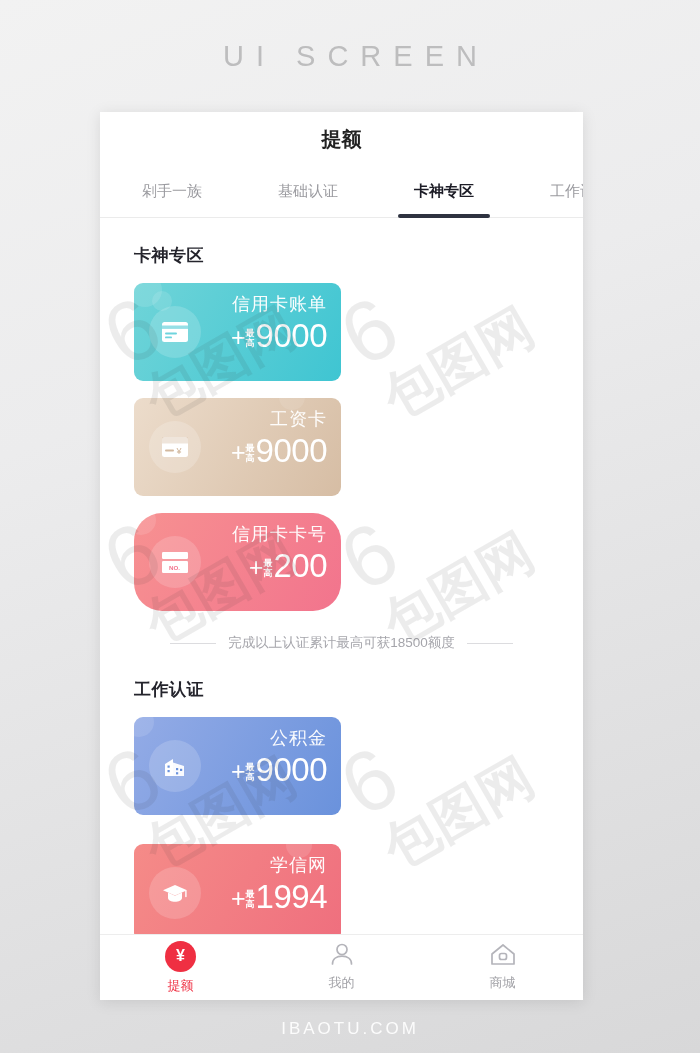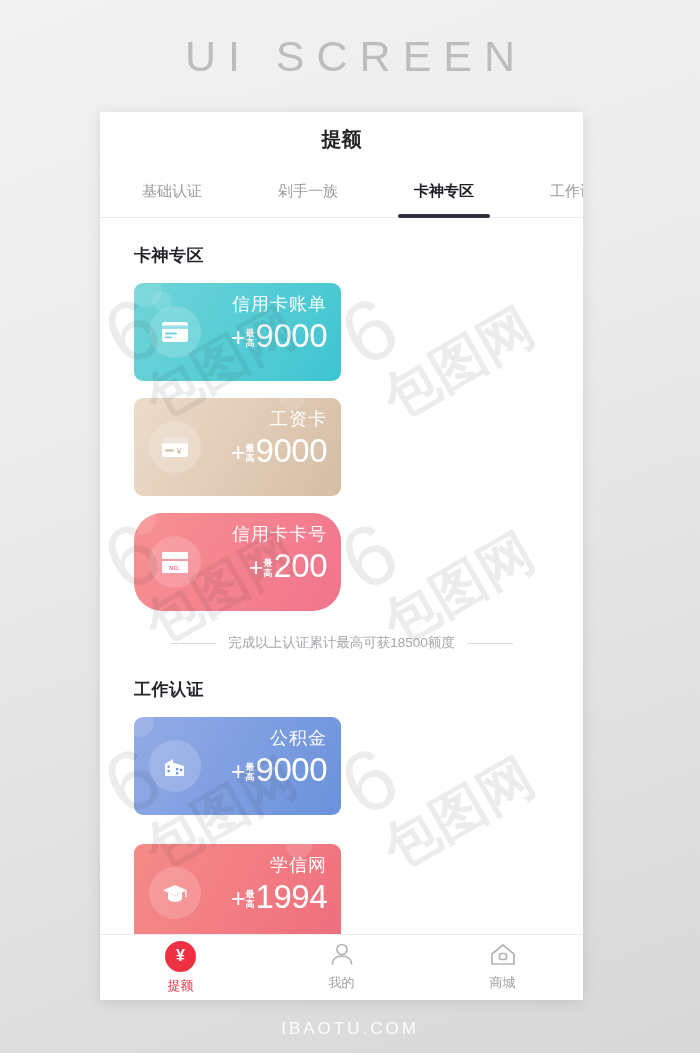--- a/index.html
+++ b/index.html
@@ -13,21 +13,21 @@
     position: relative;
   }
 
   
   .page-title {
     position: absolute;
     top: 0; left: 0; right: 0;
     height: 112px;
     display: flex; align-items: center; justify-content: center;
     letter-spacing: 12px;
-    font-size: 43px;
+    font-size: 29px;
     font-weight: 400;
     color: #bdbdbe;
     text-indent: 12px;
   }
 
   .page-footer {
     position: absolute;
     left: 0; right: 0; bottom: 14px;
     text-align: center;
     font-size: 17px;
@@ -211,24 +211,24 @@
 <body>
 
 <div class="page-title">UI SCREEN</div>
 
 <div class="phone">
 
   <div class="nav-title">提额</div>
 
   <div class="tabs">
     <div class="tab">
+      <span>剁手一族</span>
+    </div>
+    <div class="tab">
       <span>基础认证</span>
-    </div>
-    <div class="tab">
-      <span>剁手一族</span>
     </div>
     <div class="tab active">
       <span>卡神专区</span>
     </div>
     <div class="tab">
       <span>工作认证</span>
     </div>
   </div>
 
   <div class="content">

